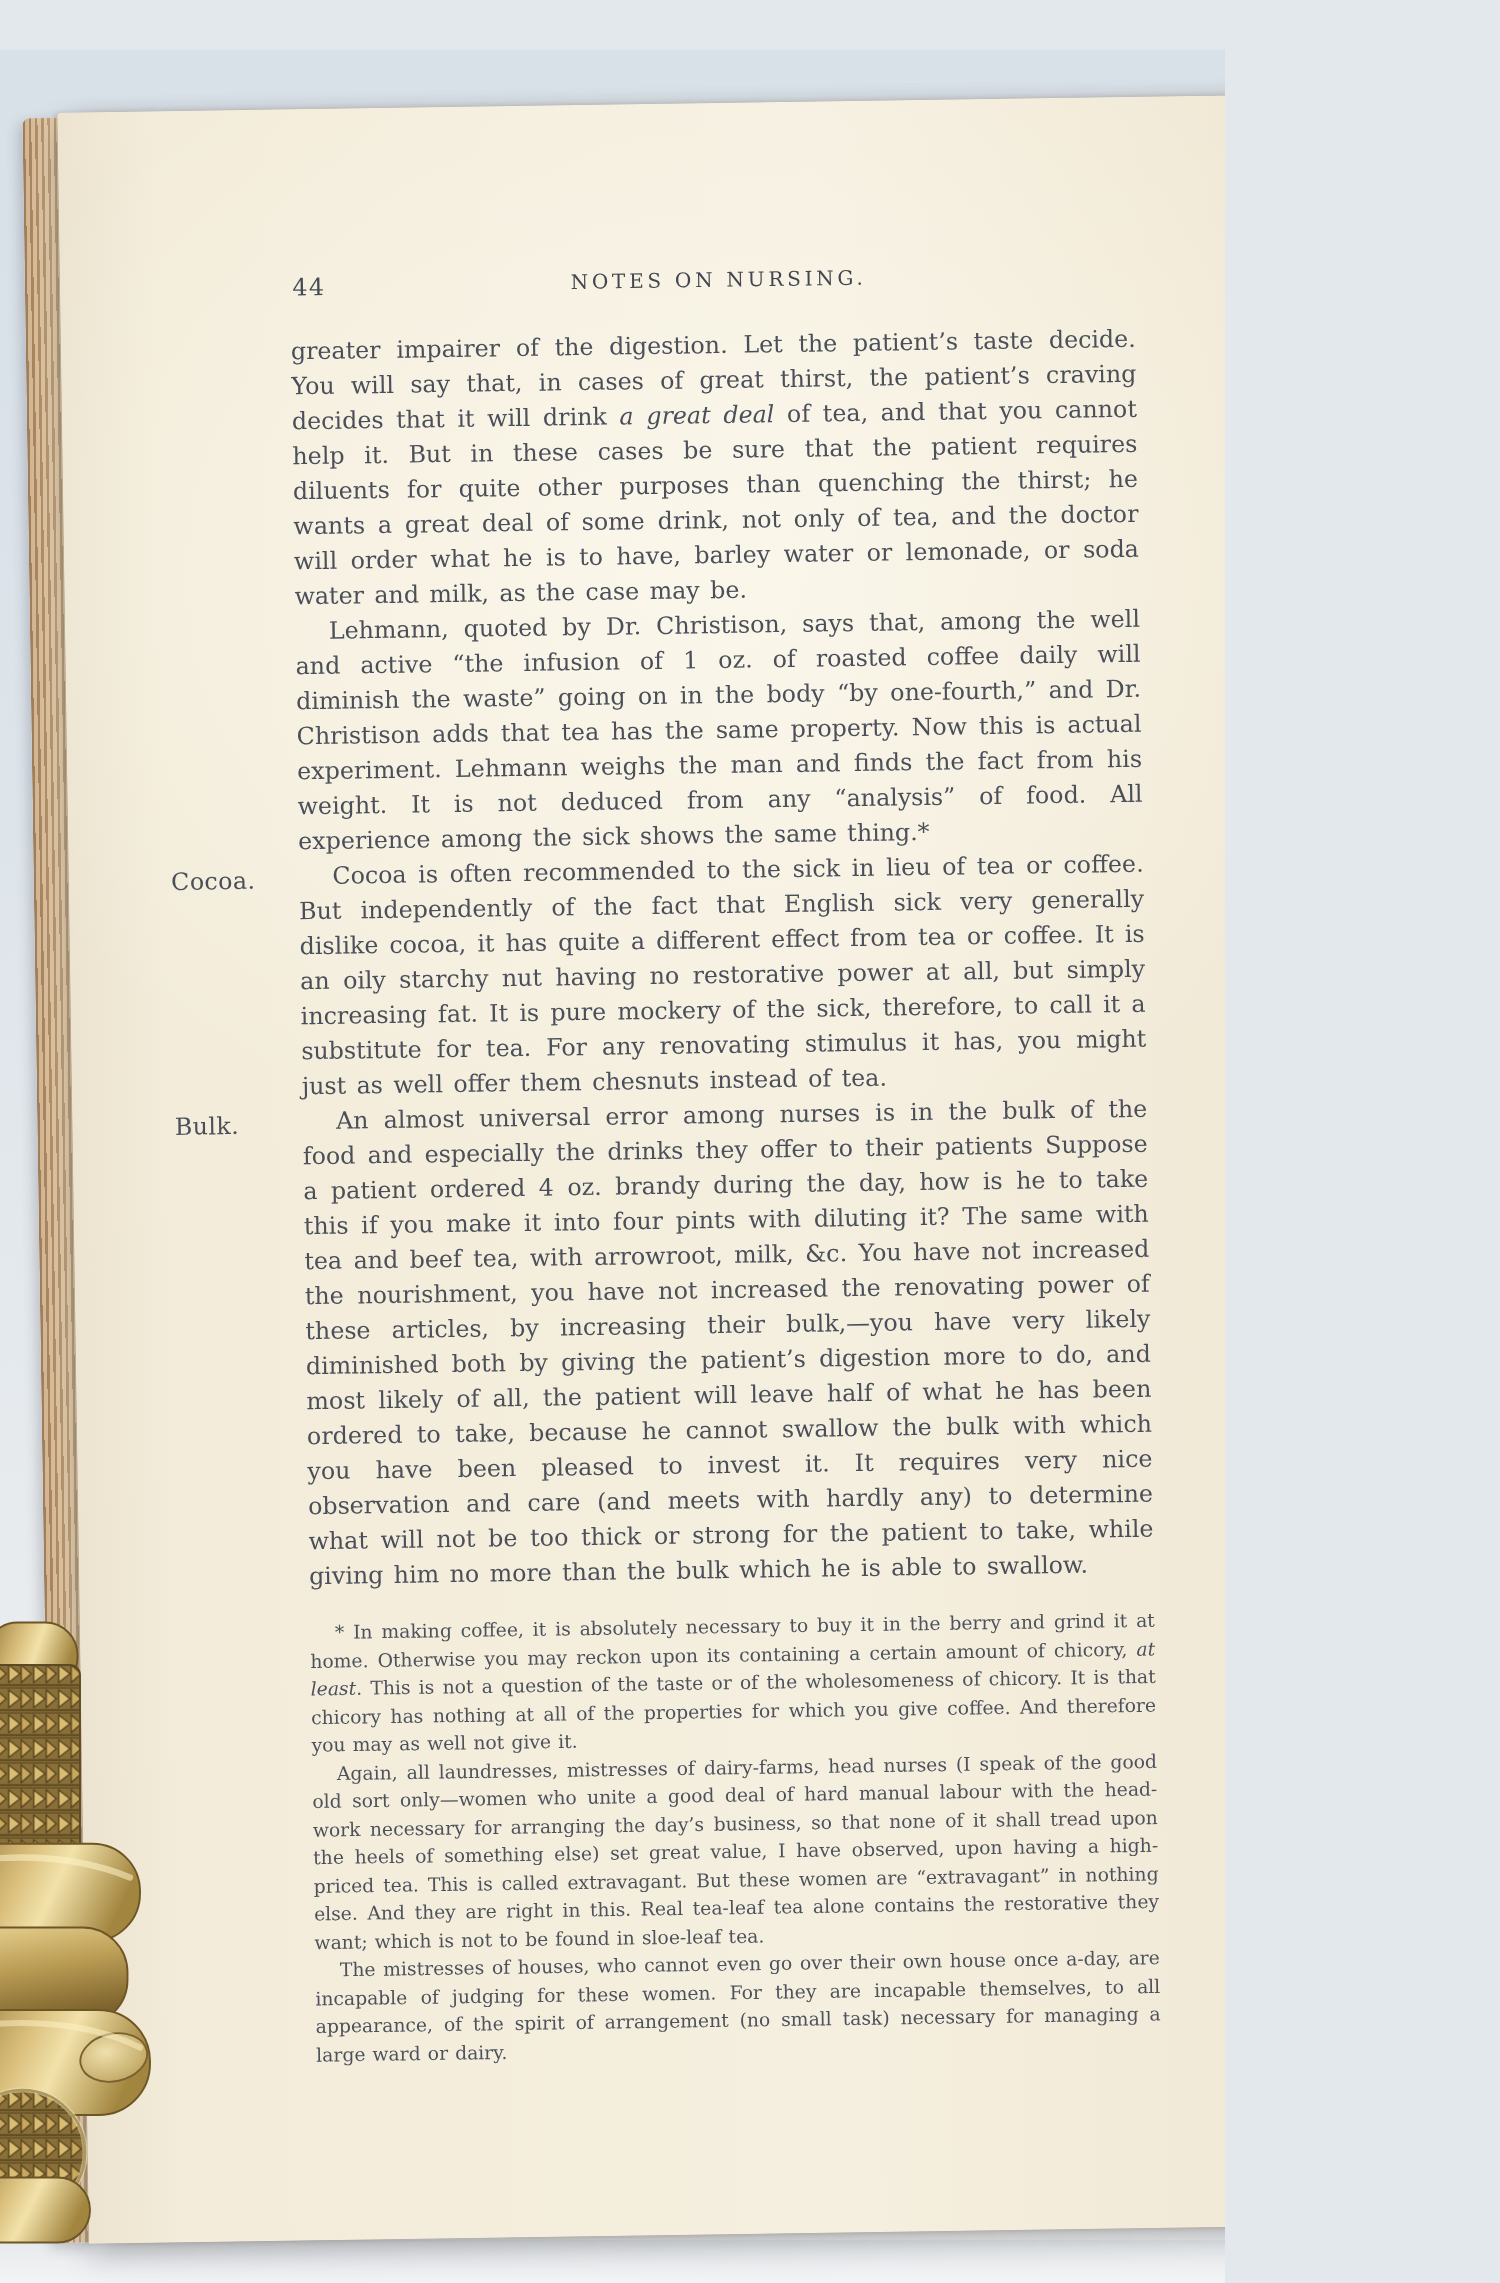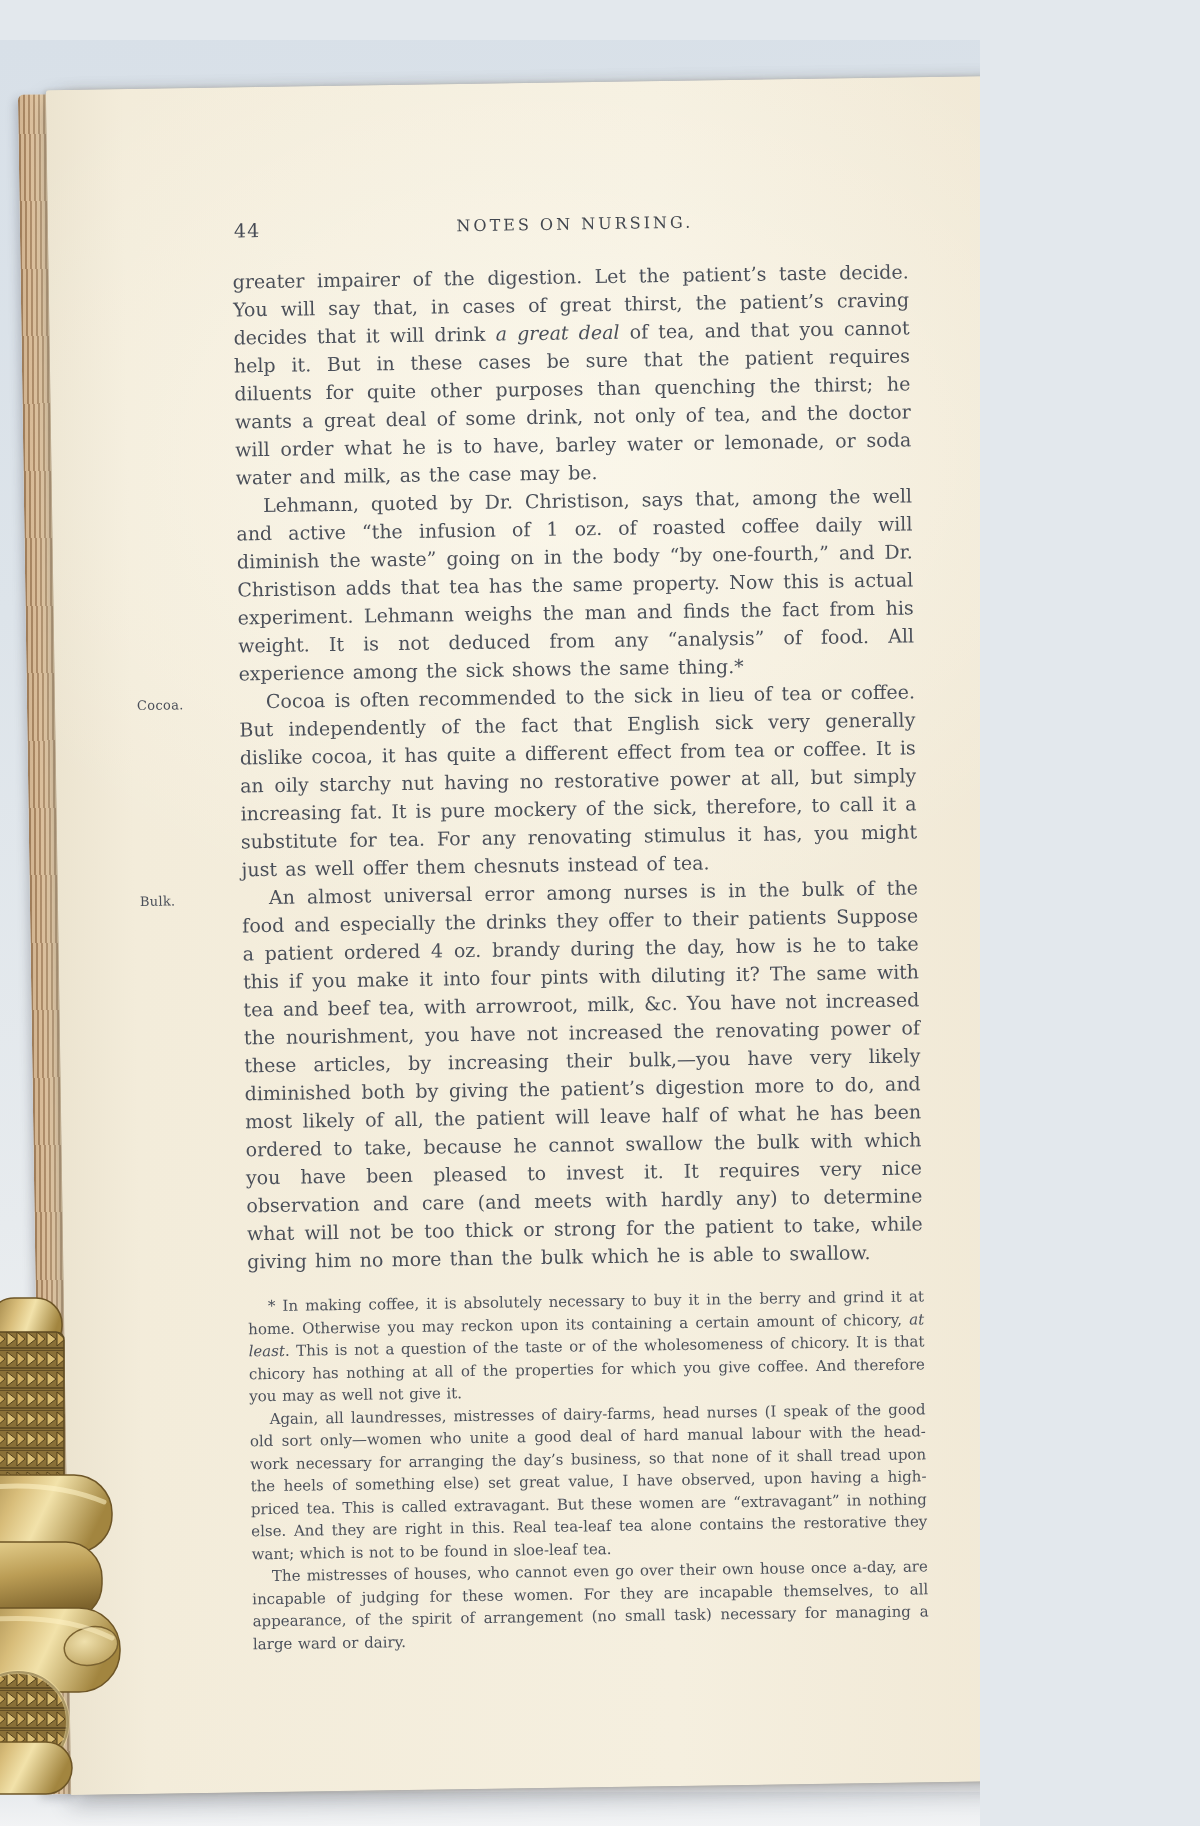--- a/index.html
+++ b/index.html
@@ -28,21 +28,21 @@
         border-radius:3px 2px 0 0;
         box-shadow:12px 0 18px -8px rgba(95,78,48,0.5),0 10px 22px rgba(50,55,65,0.28),-2px 0 4px rgba(90,75,50,0.2);}
   
   .content{position:absolute;left:184px;top:132px;width:676px;color:#4a4f59;}
   .header-row{position:relative;height:30px;margin-bottom:18px;}
   .page-number{position:absolute;left:2px;top:0;font-size:19px;letter-spacing:1px;color:#464b55;}
   .running-title{text-align:center;font-size:16px;letter-spacing:3px;color:#42474f;padding-left:10px;}
   .body-text p.paragraph{margin:0;font-size:19px;line-height:28px;text-align:justify;
         word-spacing:0.12em;position:relative;}
   .body-text p.paragraph:not(:first-child){text-indent:27px;}
-  .margin-note{position:absolute;left:-102px;top:3px;font-size:13px;color:#4a4f59;
+  .margin-note{position:absolute;left:-102px;top:3px;font-size:19px;color:#4a4f59;
         text-indent:0;letter-spacing:0.3px;}
   .footnotes{margin-top:20px;}
   .footnotes p.footnote{margin:0;font-size:15px;line-height:22.5px;text-align:justify;
         word-spacing:0.06em;text-indent:20px;color:#4c515b;}
   i{font-style:italic;}
   
   .hand{position:absolute;left:-14px;top:1250px;width:240px;height:520px;}
 </style>
 </head>
 <body>

